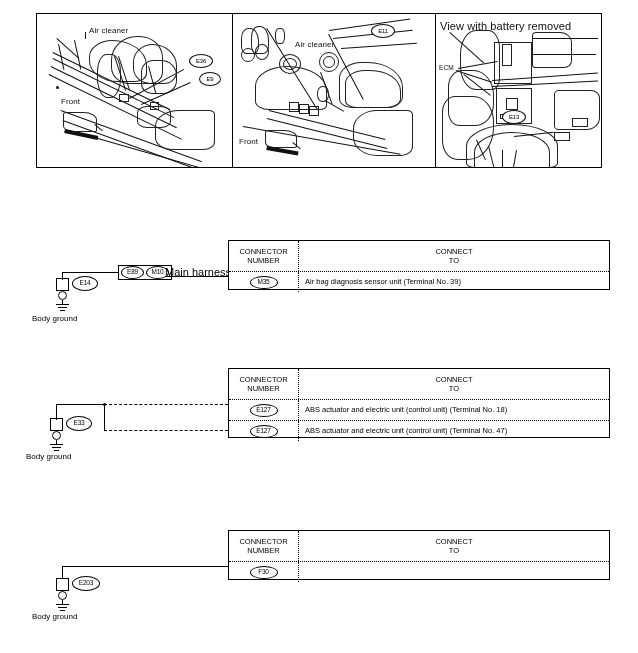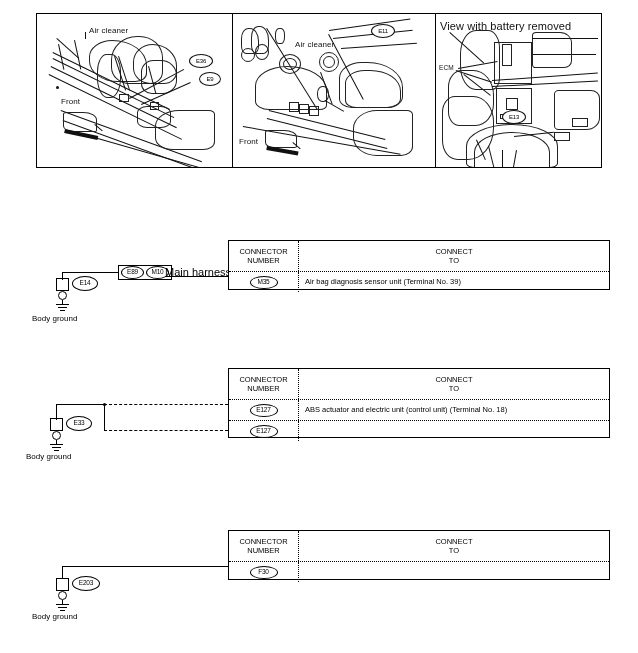--- a/index.html
+++ b/index.html
@@ -443,20 +443,21 @@
     <div class="trow">
       <div class="cell-num">
         <span class="oval">E127</span>
       </div>
       <div class="cell-to">ABS actuator and electric unit (control unit) (Terminal No. 18)</div>
     </div>
     <div class="trow">
       <div class="cell-num">
         <span class="oval">E127</span>
       </div>
+      <div class="cell-to">ABS actuator and electric unit (control unit) (Terminal No. 47)</div>
     </div>
   </div>
 </div>
 
 <div class="block">
 
   <div class="gnd-group" style="left:56px; top:578px;">
     <div class="gnd-stem" style="left:6px; top:-12px; height:13px;"></div>
     <div class="gnd-box" style="left:0; top:0;"></div>
     <div class="gnd-circle" style="left:2px; top:13px;"></div>

